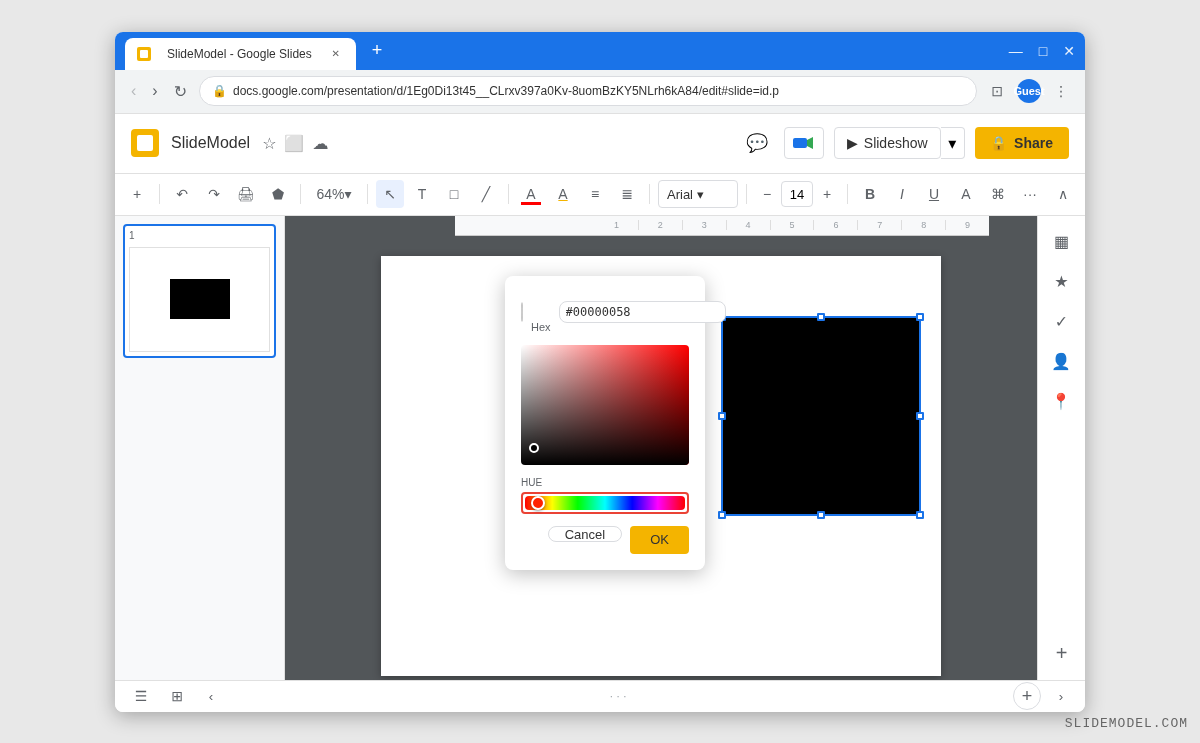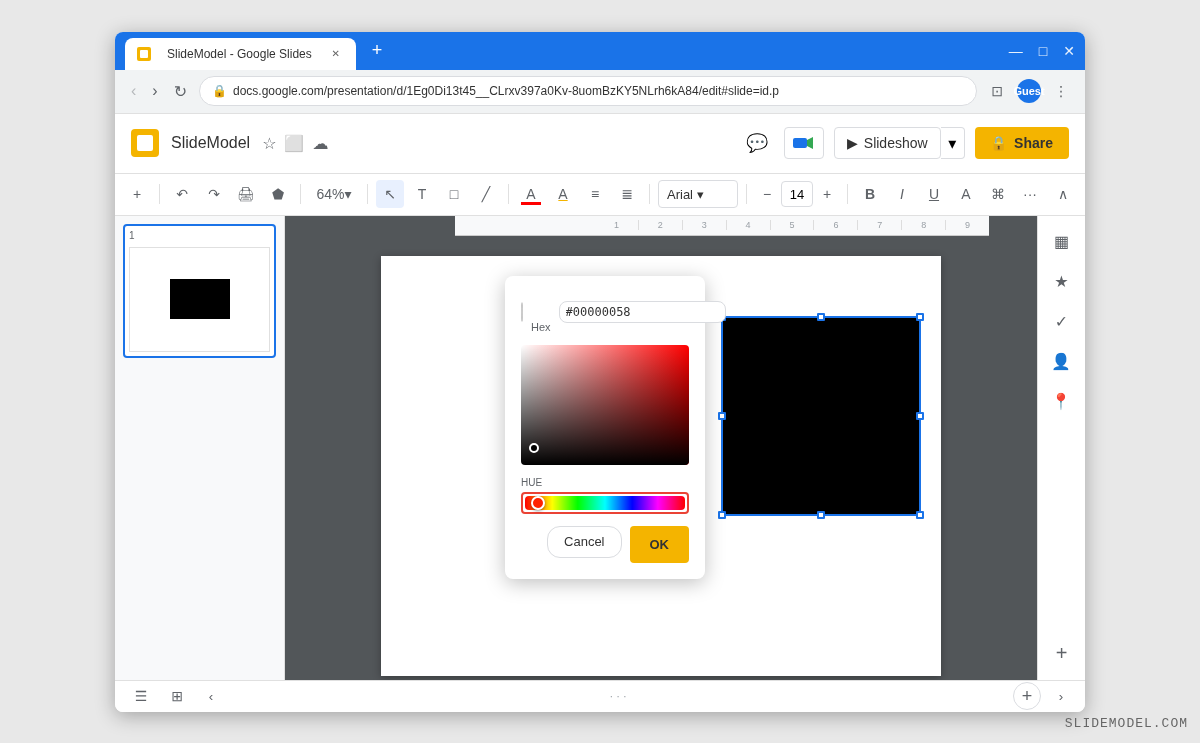--- a/index.html
+++ b/index.html
@@ -679,37 +679,37 @@
       color: #333;
     }
 
     
     .popup-buttons {
       display: flex;
       gap: 8px;
       justify-content: flex-end;
     }
     .cancel-btn {
-      height: 32px;
+      height: 16px;
       padding: 0 16px;
       background: #fff;
       border: 1px solid #dadce0;
       border-radius: 13px;
       font-size: 13px;
       color: #333;
       cursor: pointer;
     }
     .ok-btn {
-      height: 37px;
+      height: 28px;
       padding: 0 20px;
       background: #f4b400;
       border: none;
       border-radius: 4px;
       font-size: 13px;
-      font-weight: 700;
+      font-weight: 400;
       color: #333;
       cursor: pointer;
     }
 
     .watermark {
       position: absolute;
       bottom: 12px;
       right: 12px;
       font-size: 13px;
       color: #666;

